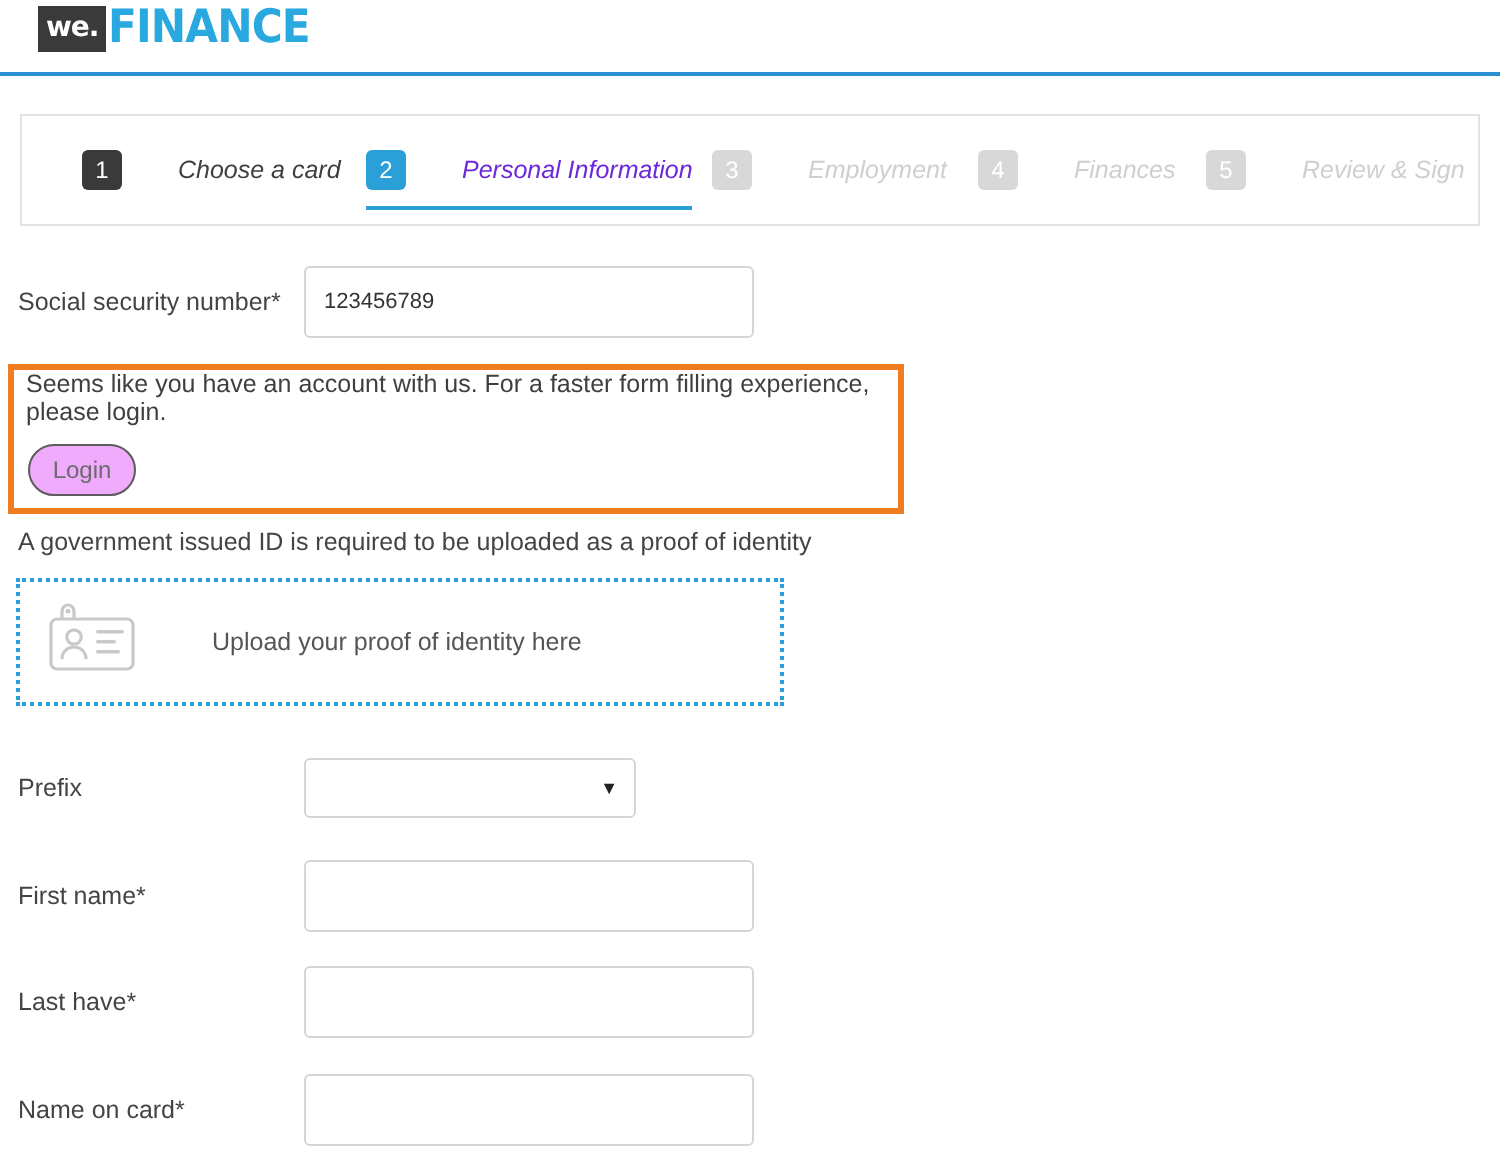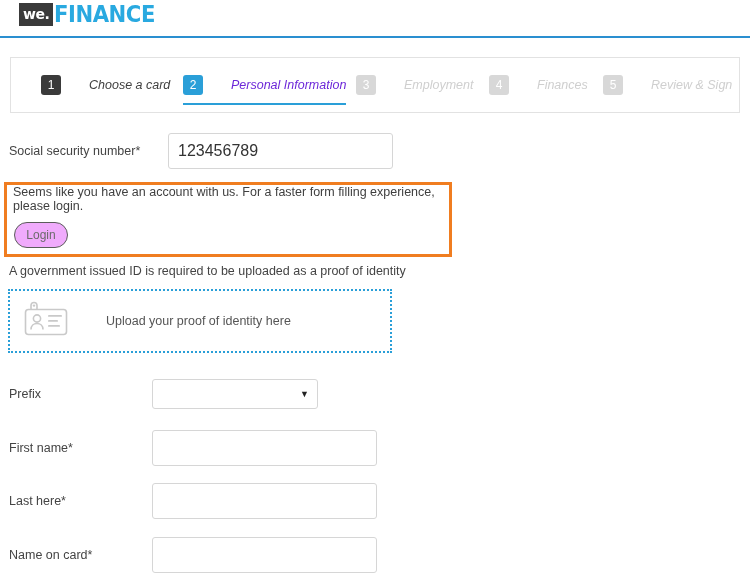--- a/index.html
+++ b/index.html
@@ -126,21 +126,21 @@
     font-size: 12.5px;
     color: #444444;
   }
   .text-input {
     width: 225px;
     height: 32px;
     box-sizing: border-box;
     border: 1px solid #d6d6d6;
     border-radius: 3px;
     background: #ffffff;
-    font-size: 16px;
+    font-size: 11px;
     color: #333333;
     padding: 17px 9px;
     font-family: "Liberation Sans", sans-serif;
     outline: none;
   }
   .select-input {
     width: 166px;
     height: 30px;
     box-sizing: border-box;
     border: 1px solid #d6d6d6;
@@ -155,21 +155,21 @@
   }
   .select-caret {
     position: absolute;
     right: 8px;
     top: 50%;
     transform: translateY(-50%);
     font-size: 9px;
     color: #222222;
   }
 
-  .row-ssn    { top: 133px; gap: 16px; }
+  .row-ssn    { top: 133px; }
   .row-prefix { top: 379px; }
   .row-first  { top: 430px; }
   .row-last   { top: 483px; }
   .row-card   { top: 537px; }
 
   
   .alert-box {
     position: absolute;
     left: 4px;
     top: 182px;
@@ -307,20 +307,20 @@
     <span class="select-caret">▼</span>
   </div>
 </div>
 
 <div class="field-row row-first">
   <label class="field-label">First name*</label>
   <input class="text-input" type="text" value="" style="">
 </div>
 
 <div class="field-row row-last">
-  <label class="field-label">Last here*</label>
+  <label class="field-label">Last have*</label>
   <input class="text-input" type="text" value="" style="">
 </div>
 
 <div class="field-row row-card">
   <label class="field-label">Name on card*</label>
   <input class="text-input" type="text" value="" style="">
 </div>
 
 </body></html>

